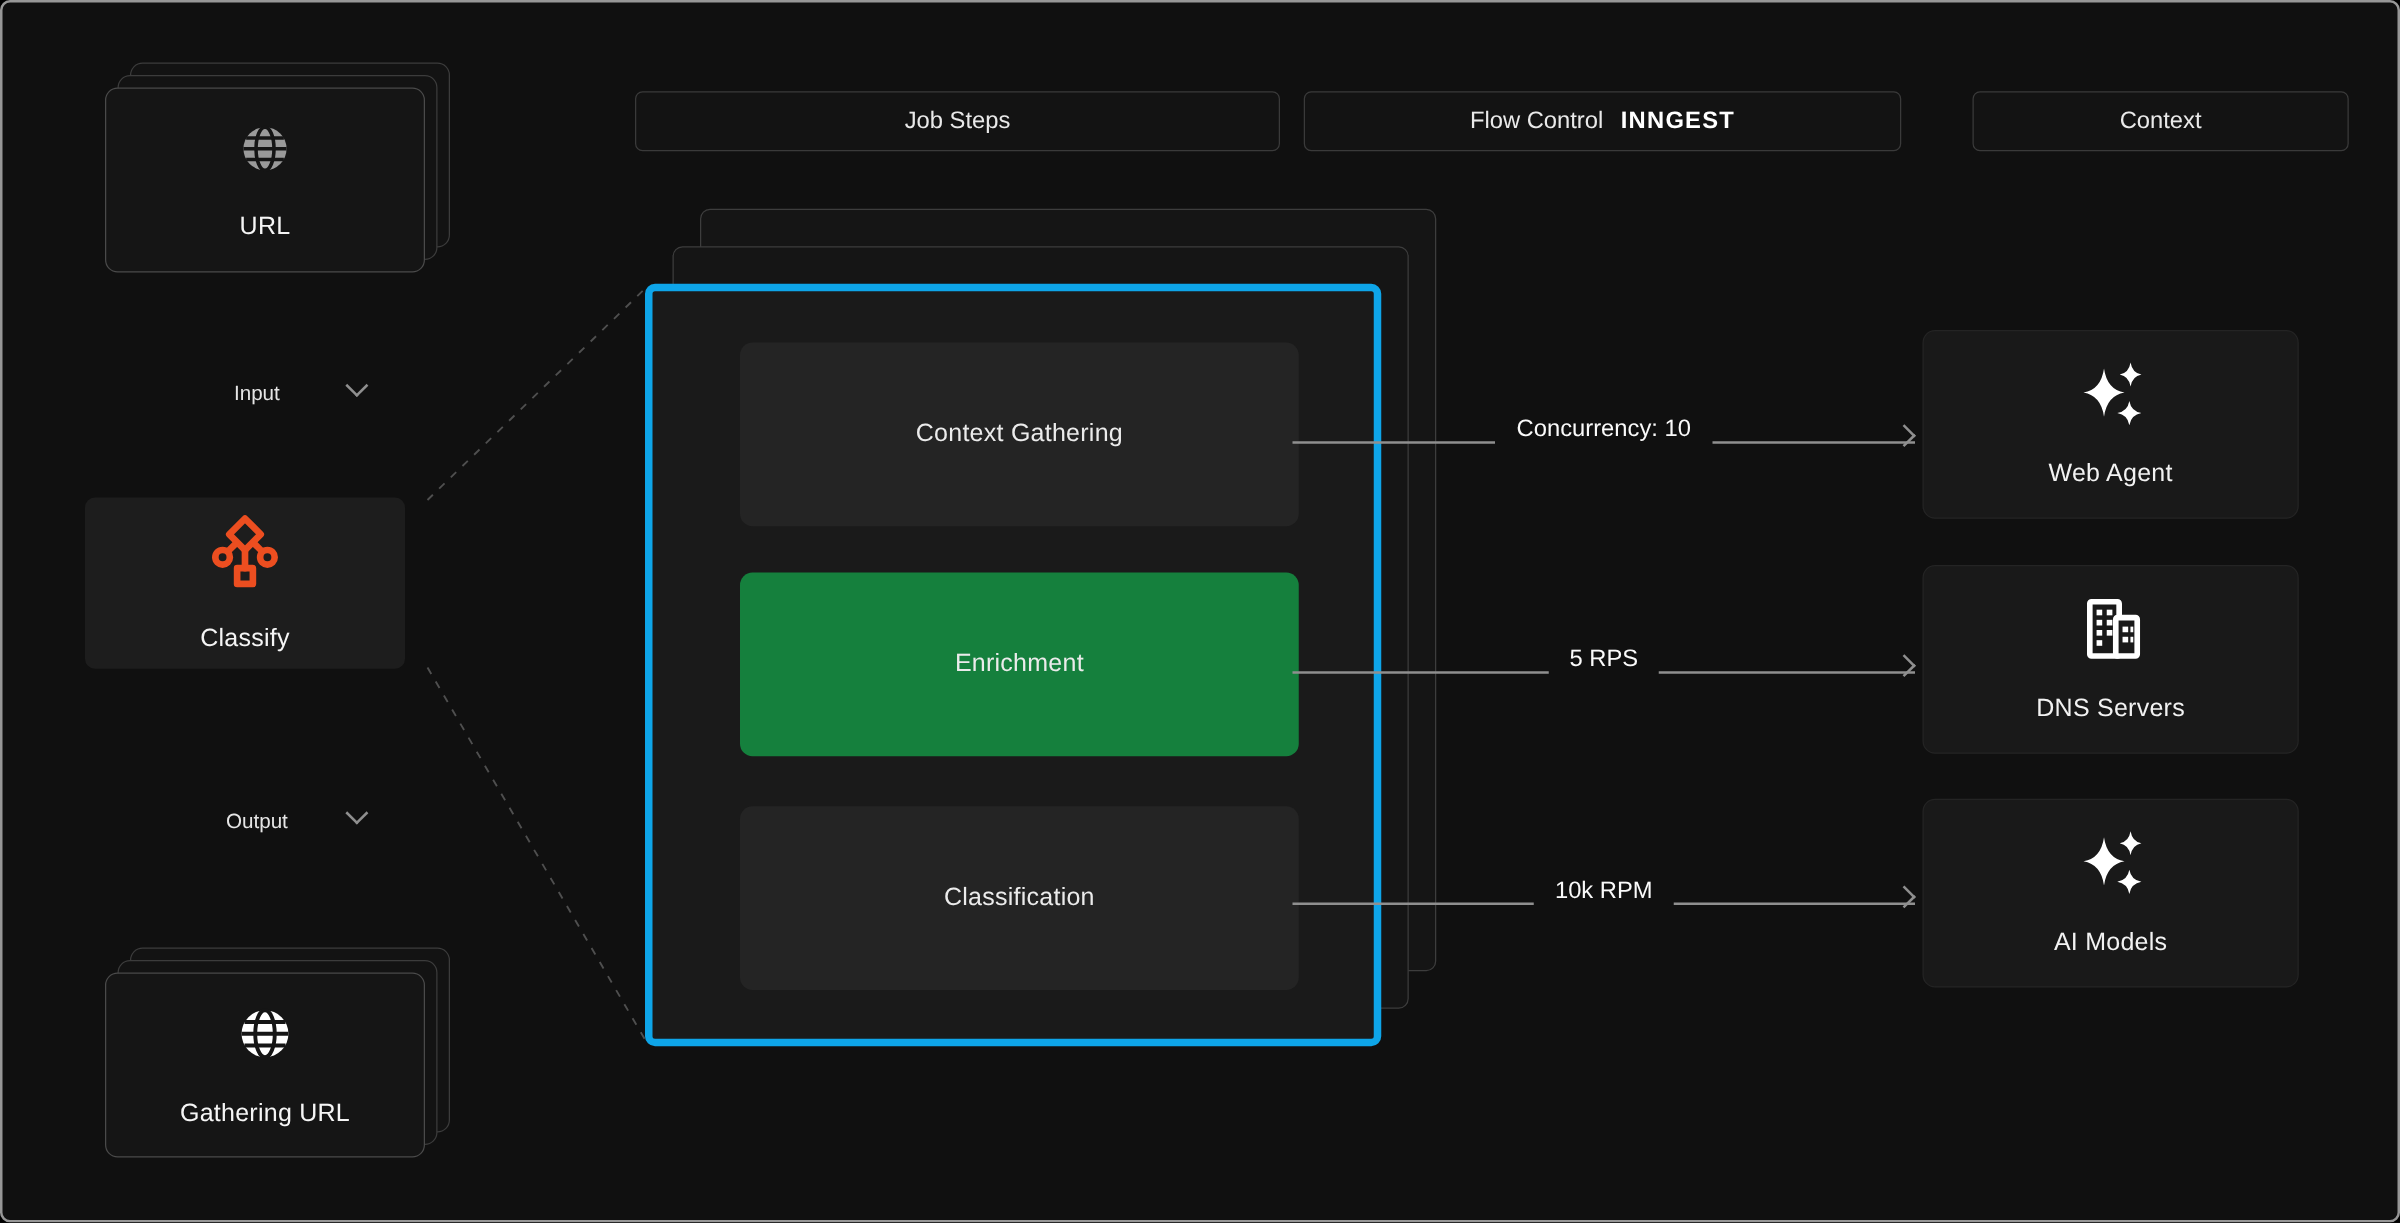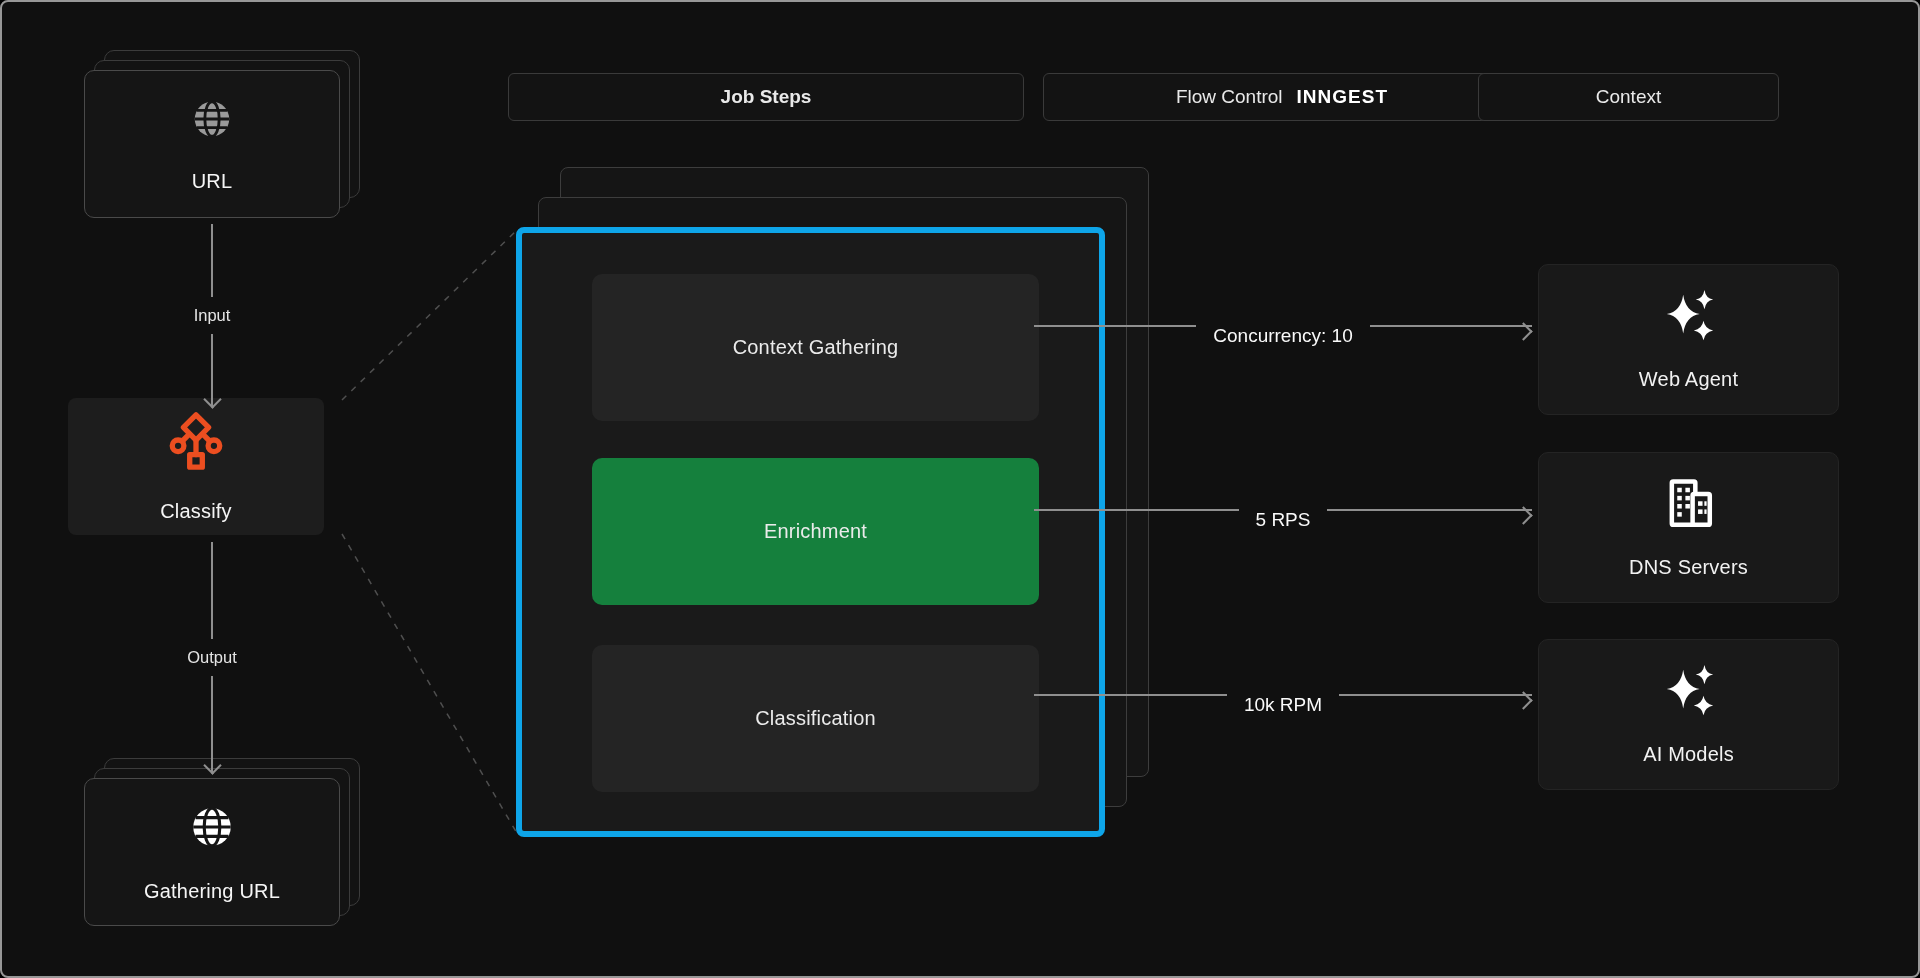--- a/index.html
+++ b/index.html
@@ -35,21 +35,21 @@
 
   
   .classify-card{
     position:absolute;left:66px;top:396px;width:256px;height:137px;border-radius:8px;
     background:#1d1d1d;border:none;display:flex;flex-direction:column;align-items:center;
     justify-content:center;z-index:2;
   }
 
   
   .v-conn{
-    position:absolute;width:160px;display:flex;flex-direction:column;align-items:center;z-index:3;
+    position:absolute;width:160px;display:flex;flex-direction:row;align-items:center;z-index:3;
   }
   .v-line{width:2px;flex:1;background:#8f8f8f;}
   .v-label{font-size:16.5px;color:#e5e5e5;margin:9px 0;}
   .chev-down{
     width:13px;height:13px;border-right:2.5px solid #8f8f8f;border-bottom:2.5px solid #8f8f8f;
     transform:rotate(45deg);margin-top:-14px;flex:none;
   }
 
   
   .big-ghost{position:absolute;width:589px;height:610px;border-radius:8px;background:#151515;border:1px solid #3d3d3d;z-index:1;}
@@ -58,21 +58,21 @@
     background:#1a1a1a;border:6px solid #0ea5e9;z-index:2;
   }
   .step-box{
     position:absolute;left:70px;width:447px;height:147px;border-radius:10px;background:#242424;
     display:flex;align-items:center;justify-content:center;color:#ebebeb;font-size:20px;letter-spacing:.2px;
   }
   .step-box.hl{background:#15803d;}
 
   
   .flow-row{
-    position:absolute;left:1032px;width:496px;height:30px;display:flex;align-items:flex-start;z-index:3;
+    position:absolute;left:1032px;width:496px;height:30px;display:flex;align-items:flex-end;z-index:3;
   }
   .h-line{height:2px;background:#8f8f8f;flex:1;}
   .flow-label{padding:0 17px;font-size:19px;color:#fafafa;white-space:nowrap;}
   .chev-right{
     width:13px;height:13px;border-top:2.5px solid #8f8f8f;border-right:2.5px solid #8f8f8f;
     transform:rotate(45deg);flex:none;margin-left:-15px;
   }
 
   
   .svc-card{
@@ -89,28 +89,28 @@
 </head>
 <body>
 
 <div class="canvas">
 
   <svg class="overlay" width="1920" height="978">
     <line x1="340" y1="398" x2="516" y2="227" stroke="#4f4f4f" stroke-width="1.5" stroke-dasharray="6 7"></line>
     <line x1="340" y1="532" x2="516" y2="833" stroke="#4f4f4f" stroke-width="1.5" stroke-dasharray="6 7"></line>
   </svg>
 
-  <div class="hdr dotted" style="left:506px;width:516px;font-weight:bold;">
+  <div class="hdr dotted" style="left:506px;width:516px;">
     <span>Job Steps</span>
   </div>
   <div class="hdr dotted" style="left:1041px;width:478px;">
     <span>Flow Control</span>
     <span class="logo">INNGEST</span>
   </div>
-  <div class="hdr dotted" style="left:1476px;width:301px;">
+  <div class="hdr dotted" style="left:1576px;width:301px;">
     <span>Context</span>
   </div>
 
   <div class="ghost dotted" style="left:102px;top:48px;width:256px;height:148px;"></div>
   <div class="ghost dotted" style="left:92px;top:58px;width:256px;height:148px;"></div>
   <div class="card dotted" style="left:82px;top:68px;width:256px;height:148px;">
     <svg class="icon" width="46" height="46" viewBox="0 0 64 64">
       <circle cx="32" cy="32" r="24" fill="#9a9a9a"></circle>
       <ellipse cx="32" cy="32" rx="10" ry="24" fill="none" stroke="#151515" stroke-width="4"></ellipse>
       <line x1="11" y1="20" x2="53" y2="20" stroke="#151515" stroke-width="4"></line>

